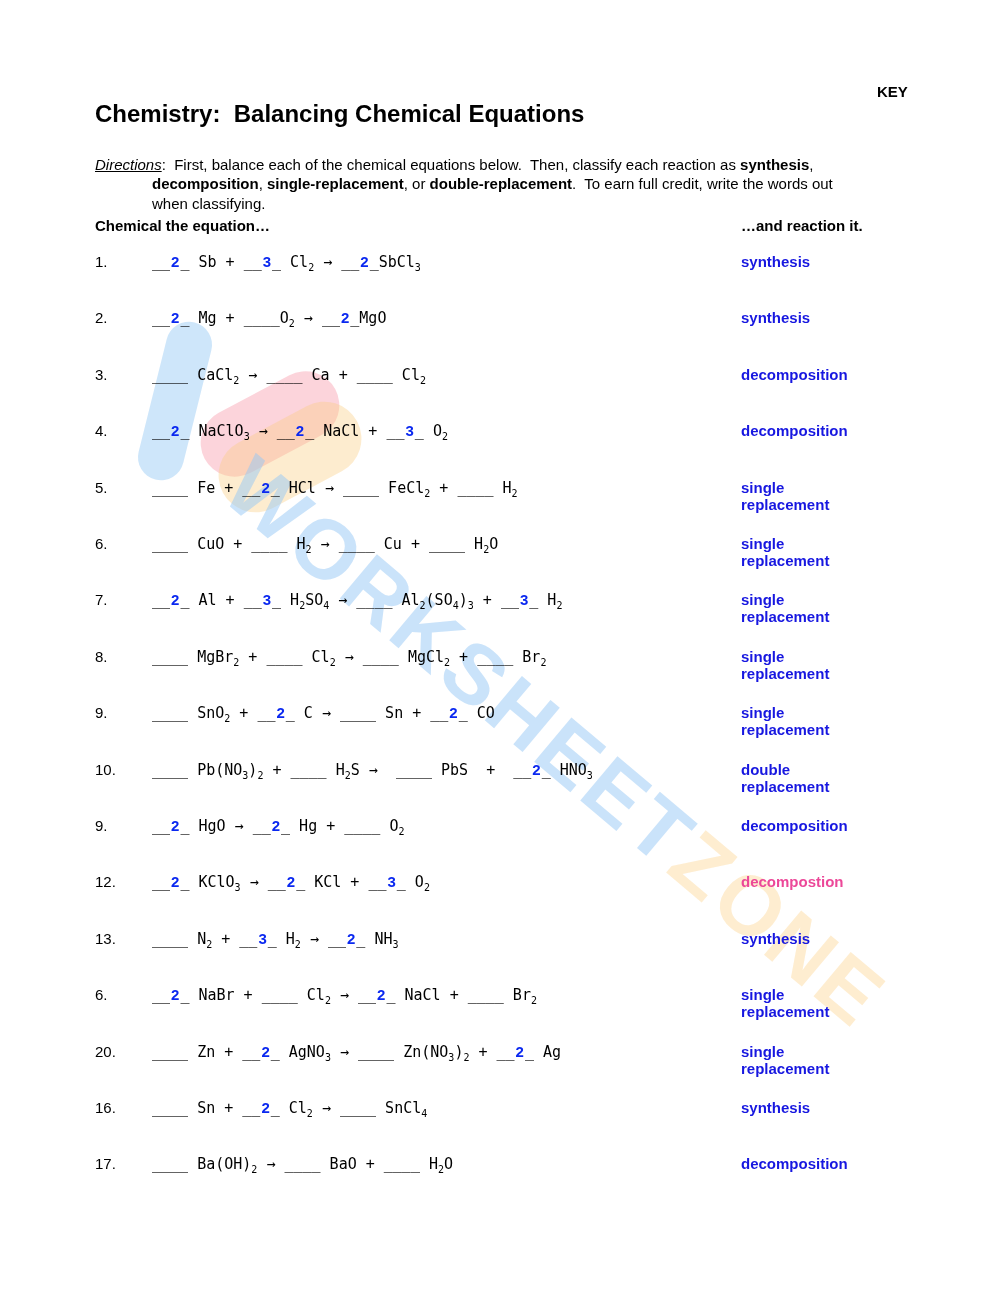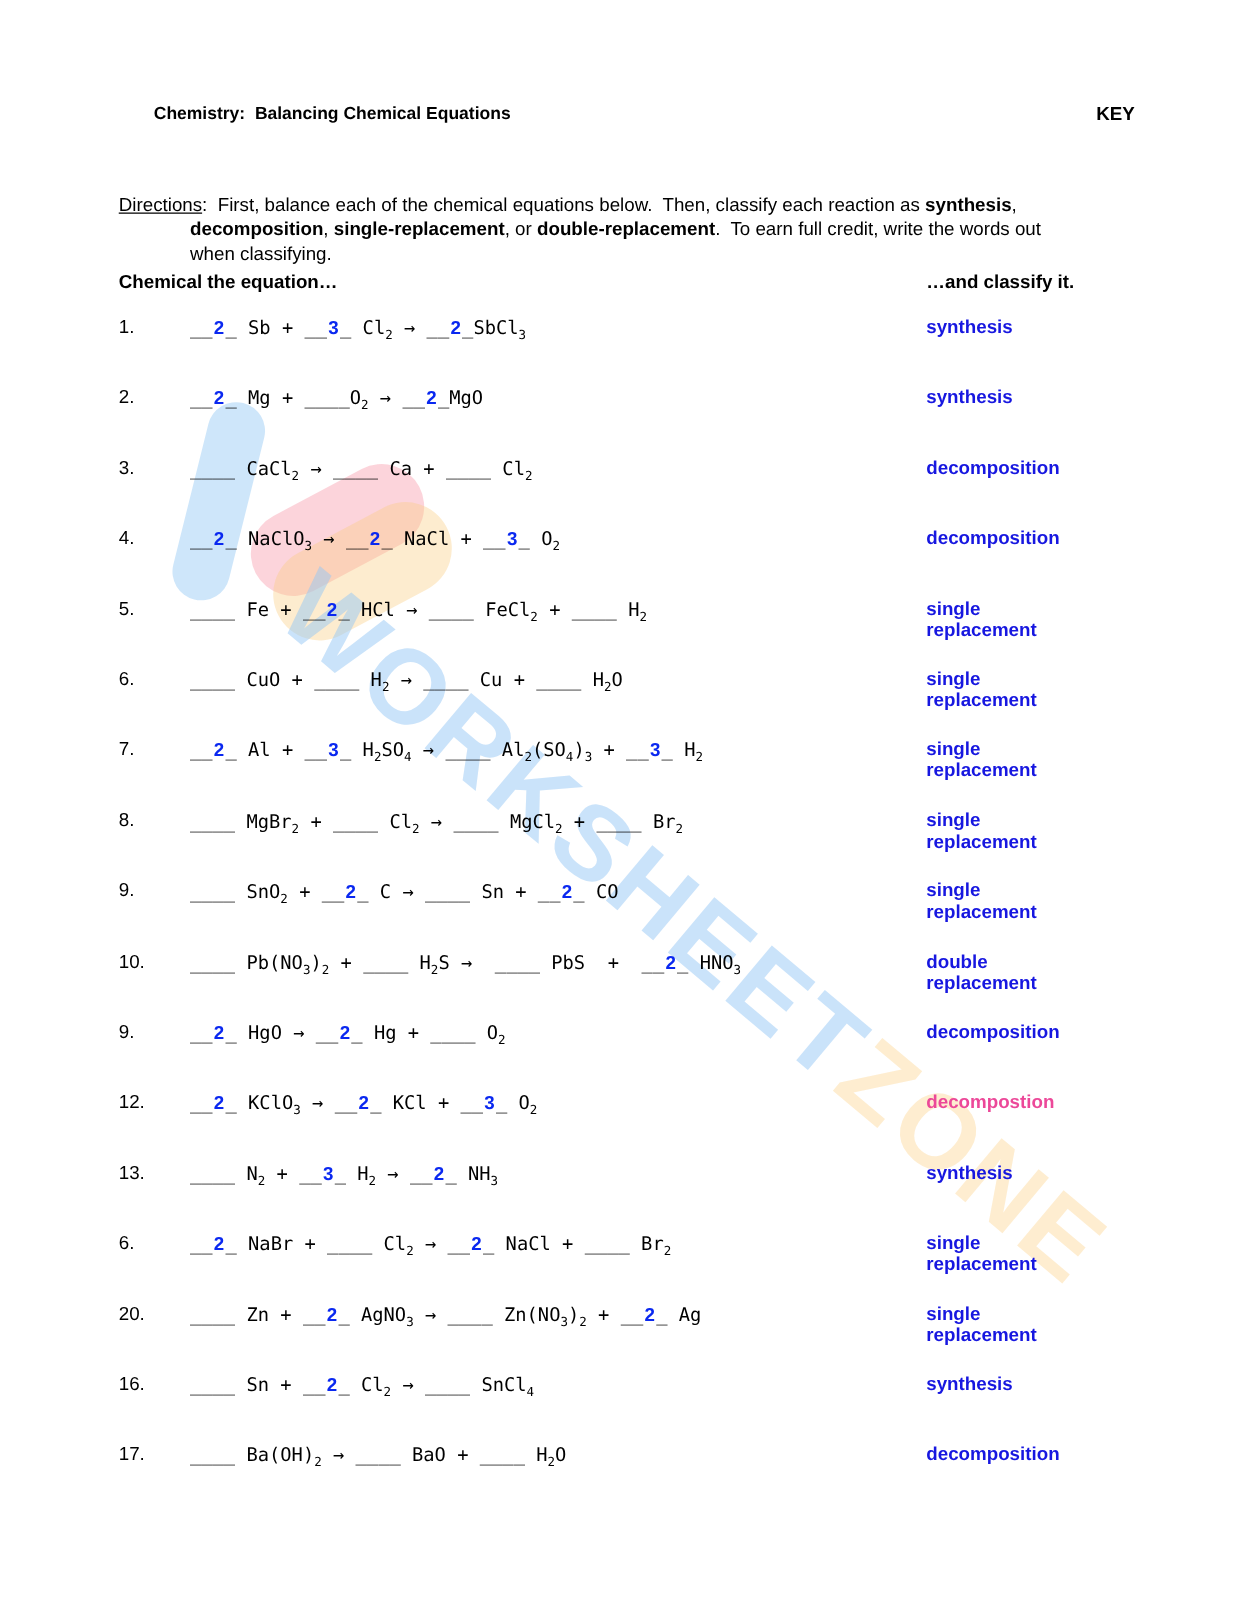--- a/index.html
+++ b/index.html
@@ -15,25 +15,25 @@
     background:rgba(248,152,170,0.42);border-radius:34px;transform:rotate(-28deg);}
   .wm-yellow{position:absolute;left:214px;top:420px;width:152px;height:74px;
     background:rgba(250,205,130,0.38);border-radius:37px;transform:rotate(-28deg);}
   .wm-text{position:absolute;left:268px;top:438px;font-size:84px;font-weight:bold;
     letter-spacing:4px;white-space:pre;transform:rotate(40deg);transform-origin:0 0;}
   .wm-text .wm-blue{color:rgba(150,200,245,0.50);}
   .wm-text .wm-orange{color:rgba(252,216,150,0.45);}
   
   .content{position:absolute;inset:0;z-index:1;}
   .key{position:absolute;left:877px;top:83px;font-size:15px;font-weight:bold;}
-  .title{position:absolute;left:95px;top:82px;font-size:14px;font-weight:bold;white-space:pre;margin-left:28px;}
+  .title{position:absolute;left:95px;top:100px;font-size:24px;font-weight:bold;white-space:pre;}
   .directions{position:absolute;left:95px;top:140px;width:815px;font-size:15px;
     line-height:19.4px;white-space:pre-wrap;padding-left:57px;text-indent:-57px;}
   .directions .b{font-weight:bold;}
-  .directions .u{text-decoration:underline;}
+  .directions .u{text-decoration:underline;font-style:italic;}
   .colhead{position:absolute;top:217px;font-size:15px;font-weight:bold;}
   .colhead.left{left:95px;}
   .colhead.right{left:741px;}
   .row{position:absolute;left:95px;height:22px;}
   .num{position:absolute;left:0;top:0;font-size:15px;}
   .eq{position:absolute;left:57px;top:0;font-size:15px;white-space:pre;
     font-family:"DejaVu Sans Mono",monospace;}
   .eq sub{font-size:10px;line-height:0;}
   .eq .ans{font-family:"Liberation Sans",sans-serif;font-weight:bold;font-size:15px;
     padding:0 1px;}
@@ -48,21 +48,21 @@
   <div class="wm-red"></div>
   <div class="wm-yellow"></div>
   <div class="wm-text"><span class="wm-blue" style="color: rgba(150, 200, 245, 0.5);">WORKSHEET</span><span class="wm-orange" style="color: rgba(252, 216, 150, 0.45);">ZONE</span></div>
 </div>
 
 <div class="content">
   <div class="key">KEY</div>
   <div class="title">Chemistry:  Balancing Chemical Equations</div>
   <p class="directions"><span class="u">Directions</span><span>:  First, balance each of the chemical equations below.  Then, classify each reaction as </span><span class="b">synthesis</span><span>,</span><br><span class="b">decomposition</span><span>, </span><span class="b">single-replacement</span><span>, or </span><span class="b">double-replacement</span><span>.  To earn full credit, write the words out</span><br><span>when classifying.</span></p>
   <div class="colhead left">Chemical the equation…</div>
-  <div class="colhead right">…and classify it.</div>
+  <div class="colhead right">…and reaction it.</div>
   <div id="rows">
   <div class="row" style="top: 253px;">
     <span class="num">1.</span>
     <span class="eq"><span>__<span class="ans" style="color: rgb(10, 40, 240);">2</span>_</span> Sb + <span>__<span class="ans" style="color: rgb(10, 40, 240);">3</span>_</span> Cl<sub>2</sub> <span class="arrow">→</span> <span>__<span class="ans" style="color: rgb(10, 40, 240);">2</span>_</span>SbCl<sub>3</sub></span>
     <span class="cls" style="color: rgb(23, 23, 224);">synthesis</span>
   </div>
 
   <div class="row" style="top: 309.4px;">
     <span class="num">2.</span>
     <span class="eq"><span>__<span class="ans" style="color: rgb(10, 40, 240);">2</span>_</span> Mg + <span>____</span>O<sub>2</sub> <span class="arrow">→</span> <span>__<span class="ans" style="color: rgb(10, 40, 240);">2</span>_</span>MgO</span>

